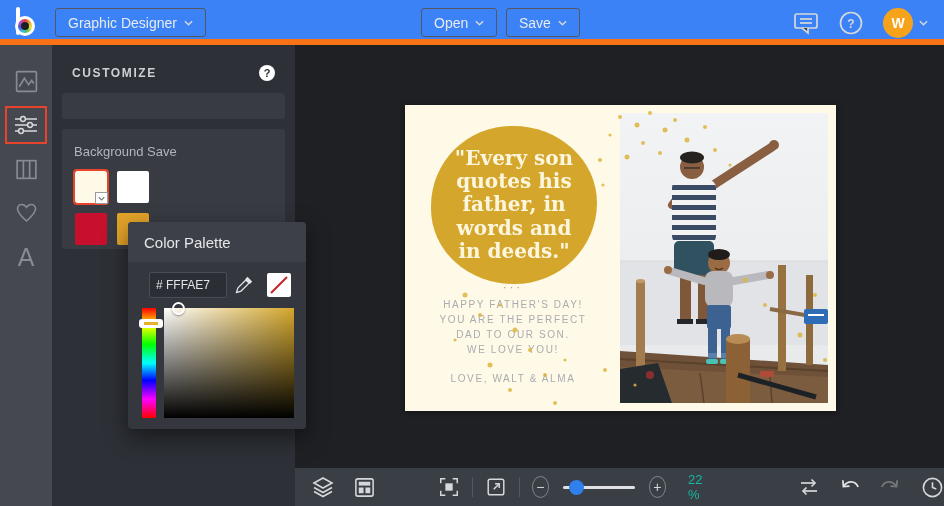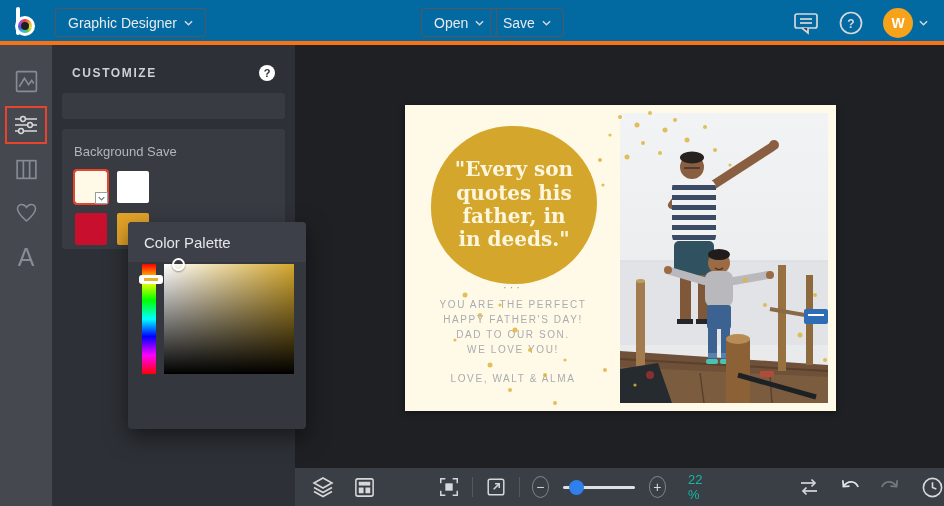--- a/index.html
+++ b/index.html
@@ -2,21 +2,21 @@
 <html><head>
 <meta charset="utf-8">
 <style>
   * { margin:0; padding:0; box-sizing:border-box; }
   html,body { width:944px; height:506px; overflow:hidden; background:#1f2126;
     font-family:"Liberation Sans", sans-serif; }
   .app { position:relative; width:944px; height:506px; }
 
   
   .topbar { position:absolute; left:0; top:0; width:944px; height:45px;
-    background:#0369a1; border-bottom:4px solid #f97316; z-index:40; }
+    background:#3b82f6; border-bottom:6px solid #f97316; z-index:40; }
   .logo { position:absolute; left:10px; top:5px; width:34px; height:34px; }
   .logo .stem { position:absolute; left:6px; top:2px; width:4px; height:28px;
     background:#fff; border-radius:2px; }
   .logo .wheel { position:absolute; left:5px; top:11px; width:20px; height:20px;
     border-radius:50%; border:3px solid #fff;
     background:conic-gradient(#e23b3b,#e8a23b,#e8e23b,#58c94b,#3bb7e8,#4b58d8,#b44bd8,#e23b3b); }
   .logo .wheel-core { position:absolute; left:11px; top:17px; width:8px; height:8px;
     border-radius:50%; background:#1d1f23; }
   .tb-btn { position:absolute; top:8px; height:29px; display:flex; align-items:center;
     gap:7px; padding:0 12px; border:1px solid #54575f; border-radius:3px;
@@ -148,21 +148,21 @@
       <svg class="chev" viewBox="0 0 10 6">
           <polyline points="1,1 5,5 9,1" fill="none" stroke="#d6d8db" stroke-width="1.6"></polyline>
         </svg>
     </button>
     <button class="tb-btn" style="left:421px;">
       <span>Open</span>
       <svg class="chev" viewBox="0 0 10 6">
           <polyline points="1,1 5,5 9,1" fill="none" stroke="#d6d8db" stroke-width="1.6"></polyline>
         </svg>
     </button>
-    <button class="tb-btn" style="left:490px;">
+    <button class="tb-btn" style="left:506px;">
       <span>Save</span>
       <svg class="chev" viewBox="0 0 10 6">
           <polyline points="1,1 5,5 9,1" fill="none" stroke="#d6d8db" stroke-width="1.6"></polyline>
         </svg>
     </button>
     <div class="tb-icons" style="right:16px; gap:20px;">
       <button class="icon-btn">
         <svg width="26" height="24" viewBox="0 0 26 24">
           <rect x="2" y="3" width="22" height="14" rx="2" fill="none" stroke="#d6d8db" stroke-width="1.7"></rect>
           <line x1="7" y1="8" x2="19" y2="8" stroke="#d6d8db" stroke-width="1.7"></line>
@@ -246,27 +246,28 @@
     </div>
   </div>
 
   <div class="canvas">
     <div class="card">
       <div class="quote-circle">
         <div class="quote-text">
           <div>"Every son</div>
           <div>quotes his</div>
           <div>father, in</div>
+          <div>words and</div>
           <div>in deeds."</div>
         </div>
       </div>
       <div class="divider">···</div>
       <div class="message">
+        <div>HAPPY FATHER'S DAY!</div>
         <div>YOU ARE THE PERFECT</div>
-        <div>HAPPY FATHER'S DAY!</div>
         <div>DAD TO OUR SON.</div>
         <div>WE LOVE YOU!</div>
       </div>
       <div class="signature">LOVE, WALT &amp; ALMA</div>
 
       <svg class="photo" viewBox="0 0 208 290">
         <defs>
           <linearGradient id="sky" x1="0" y1="0" x2="0" y2="1">
             <stop offset="0" stop-color="#f2f3f5"></stop>
               <stop offset="1" stop-color="#e6e8ea"></stop>
@@ -447,20 +448,37 @@
     <button class="tool" style="margin-left:20px;">
       <svg width="23" height="23" viewBox="0 0 24 24">
         <circle cx="12" cy="12" r="9.5" fill="none" stroke="#d6d8db" stroke-width="1.7"></circle>
         <polyline points="12,6.5 12,12 16,13.5" fill="none" stroke="#d6d8db" stroke-width="1.7"></polyline>
       </svg>
     </button>
   </div>
 
   <div class="popup">
     <div class="popup-head">Color Palette</div>
+    <div class="popup-row">
+      <div class="cur-swatch"></div>
+      <input class="hex-input" value="# FFFAE7" style="">
+      <button class="icon-btn">
+        <svg width="19" height="19" viewBox="0 0 24 24">
+          <path d="M3,21 L5,15 L15,5 L19,9 L9,19 Z" fill="none" stroke="#e2e4e7" stroke-width="1.7" stroke-linejoin="round"></path>
+          <path d="M14,4 L17,1 L23,7 L20,10" fill="#e2e4e7"></path>
+        </svg>
+      </button>
+      <div style="flex:1"></div>
+      <div class="mini-swatch sw-none">
+        <svg width="24" height="24" viewBox="0 0 24 24">
+          <line x1="4" y1="20" x2="20" y2="4" stroke="#c32127" stroke-width="2"></line>
+        </svg>
+      </div>
+      <div class="mini-swatch sw-rainbow"></div>
+    </div>
     <div class="picker">
       <div class="hue-bar">
         <div class="hue-handle">
             <span></span>
           </div>
       </div>
       <div class="sv-box">
         <div class="sv-handle"></div>
       </div>
     </div>

